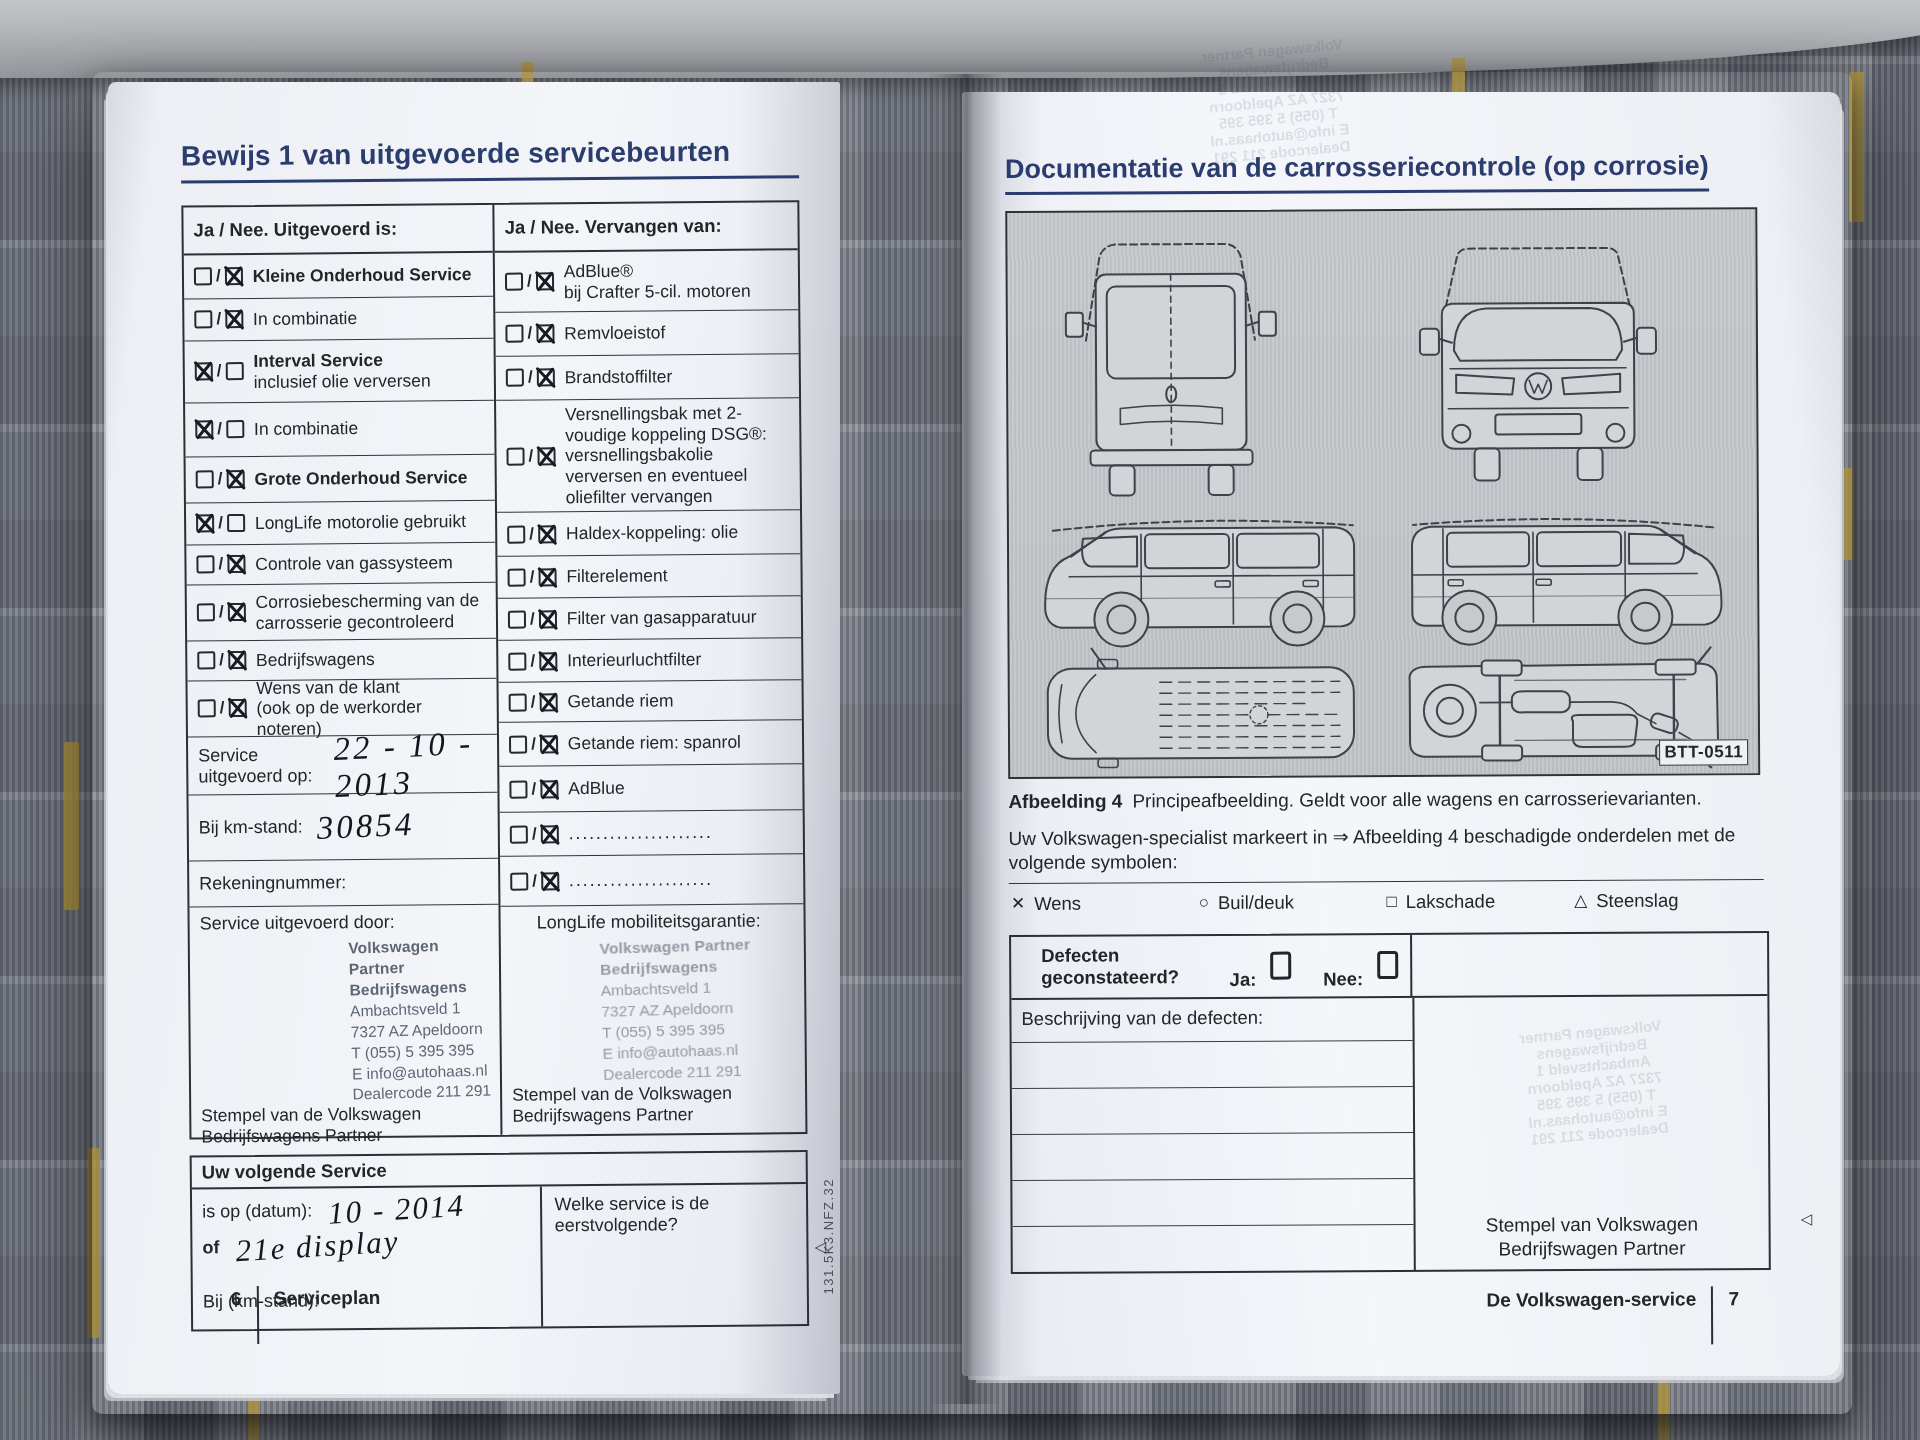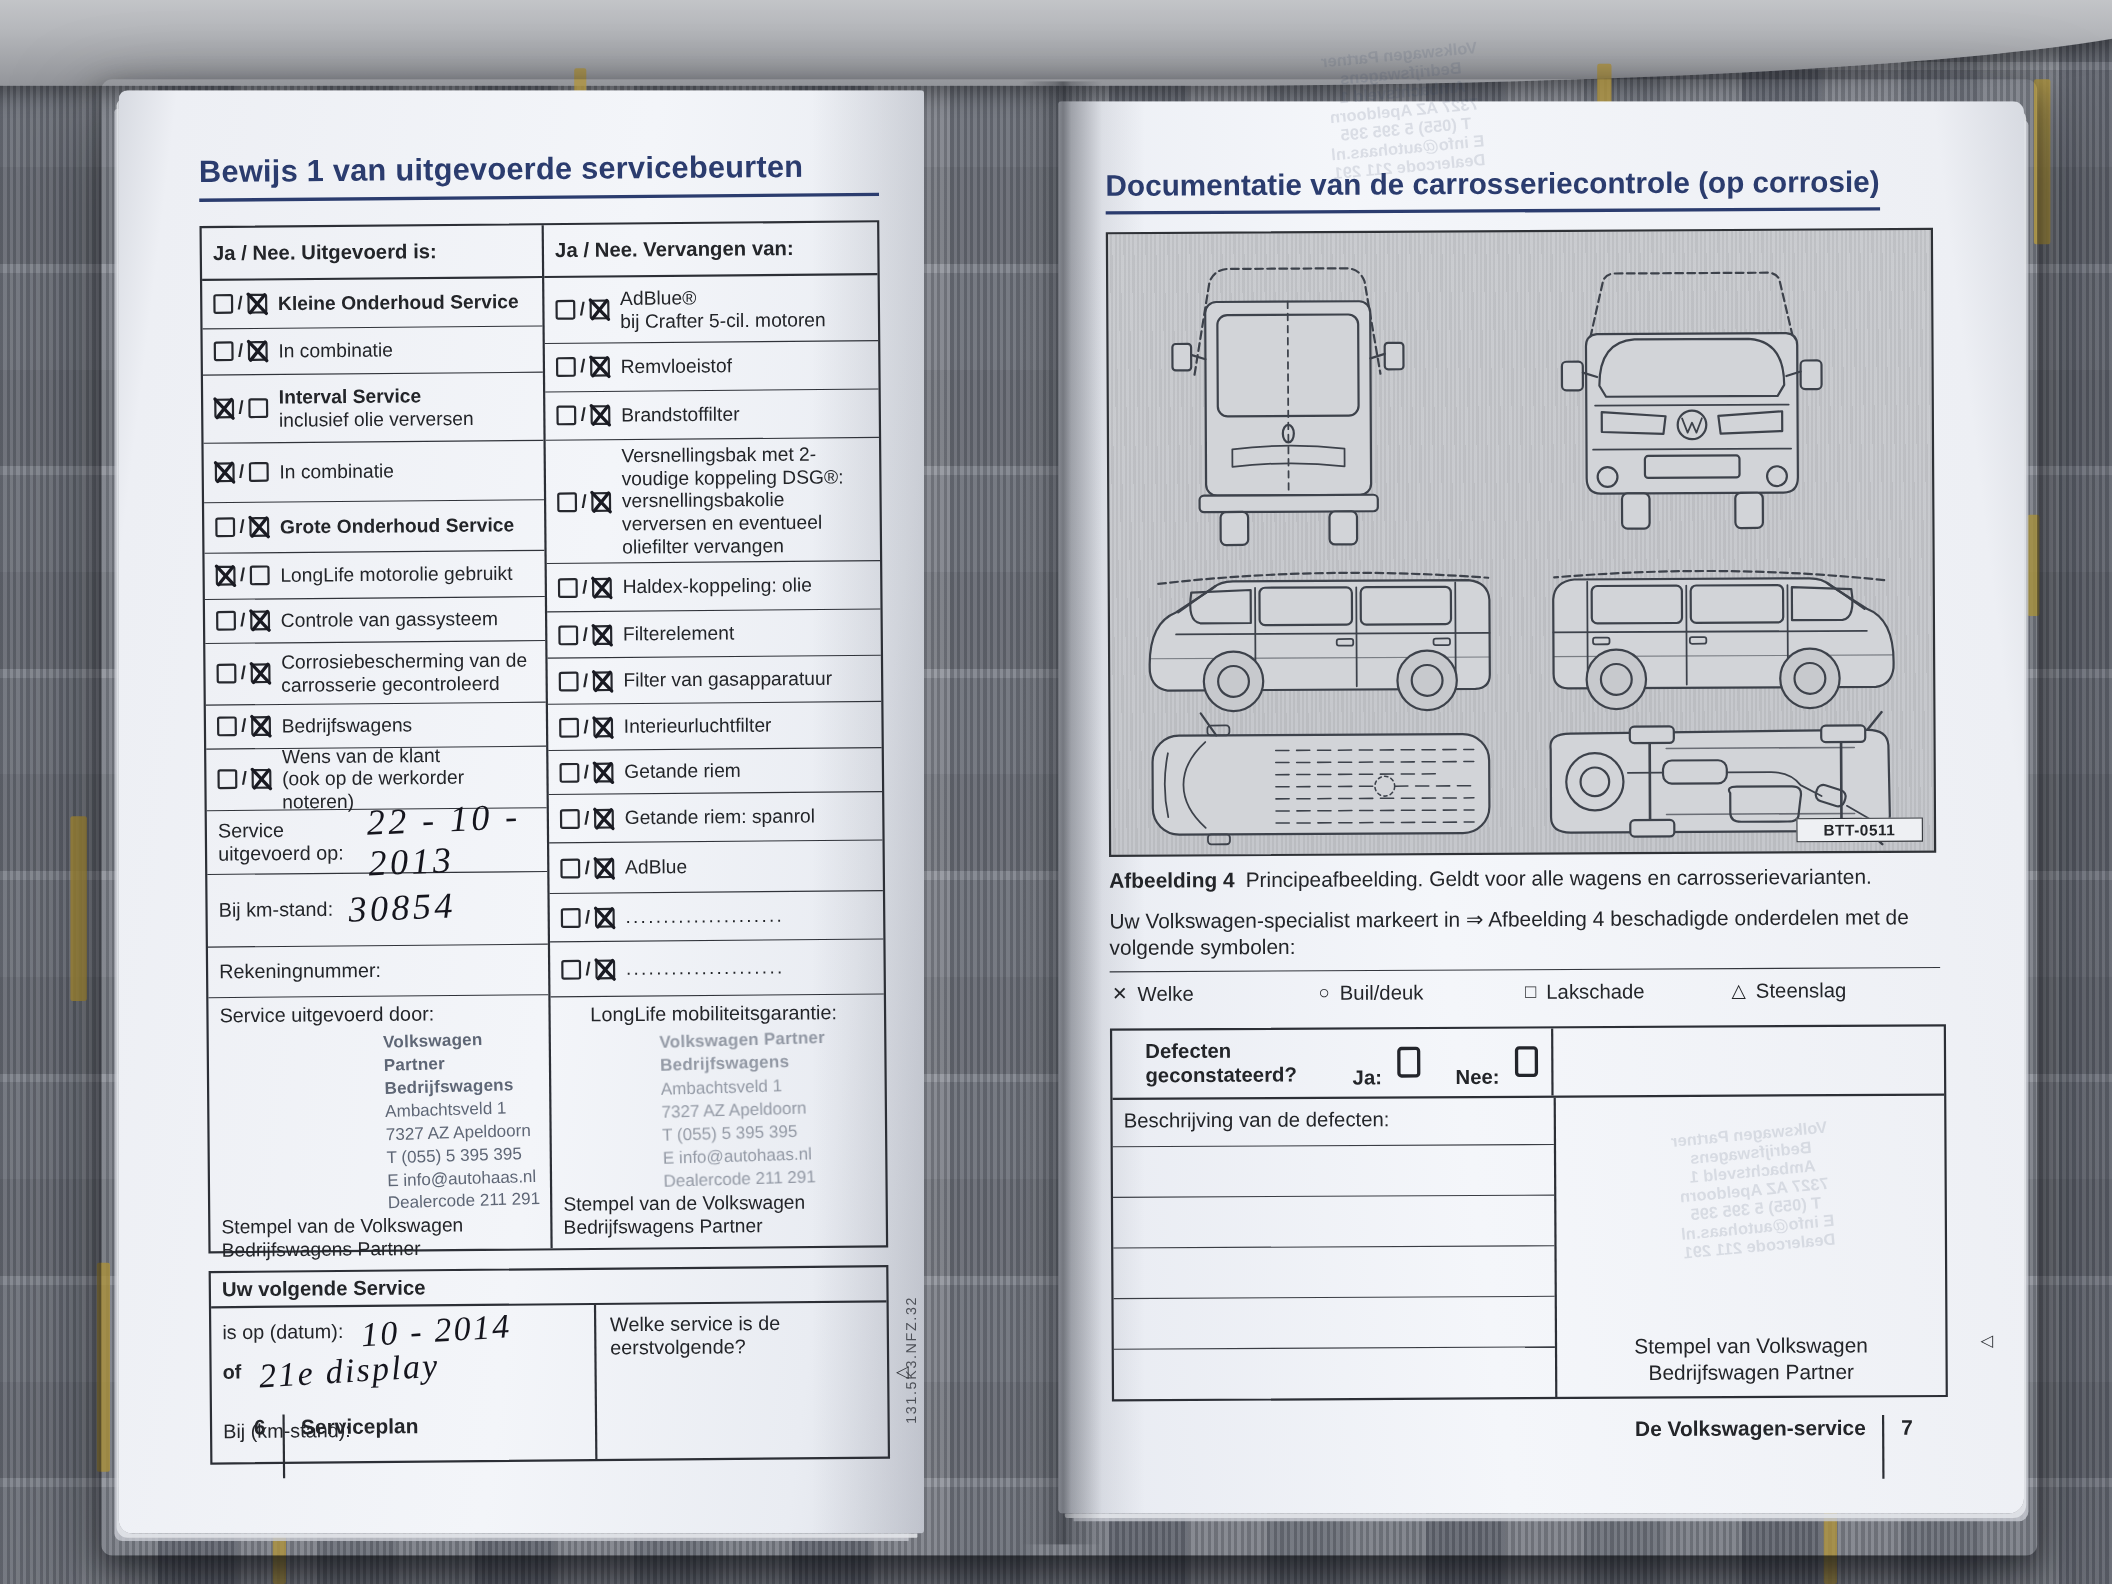--- a/index.html
+++ b/index.html
@@ -93,21 +93,21 @@
 
   
   .rp-title{font-size:27px;font-weight:bold;color:#2b3c6e;display:inline-block;
     padding-bottom:7px;border-bottom:3px solid #2b3c6e;margin-bottom:16px;}
   .figpanel{position:relative;width:752px;height:568px;border:2px solid #2f3237;box-sizing:border-box;
     background:
       repeating-linear-gradient(90deg, rgba(255,255,255,.05) 0 2px, rgba(0,0,0,.045) 2px 4px),
       linear-gradient(#c7c9cd,#c2c4c9);}
   .figpanel svg{position:absolute;inset:0;width:100%;height:100%;}
   .btt{position:absolute;right:10px;bottom:8px;background:#eef0f3;border:1.8px solid #2f3237;
-    font-size:14px;font-weight:bold;padding:2px 24px;letter-spacing:.5px;}
+    font-size:17px;font-weight:bold;padding:2px 4px;letter-spacing:.5px;}
   .caption{margin-top:12px;font-size:19px;}
   .caption b{margin-right:10px;}
   .intro{margin-top:14px;font-size:19px;line-height:1.25;width:755px;}
   .symbols{margin-top:8px;border-top:1.8px solid #33363d;padding:9px 2px 6px 2px;display:flex;width:755px;box-sizing:border-box;}
   .symitem{width:25%;font-size:18.5px;display:flex;align-items:center;gap:9px;}
   .symglyph{font-weight:bold;font-size:17px;}
   .defects{border:2.5px solid #2c2f36;width:760px;box-sizing:border-box;margin-top:14px;display:flex;flex-direction:column;}
   .df-head{display:flex;border-bottom:2px solid #2c2f36;min-height:56px;}
   .df-head-l{width:53%;border-right:2px solid #2c2f36;display:flex;align-items:center;gap:14px;padding:6px 12px 6px 30px;box-sizing:border-box;}
   .df-q{font-weight:bold;font-size:18.5px;margin-right:26px;}
@@ -570,21 +570,21 @@
 
       <div class="caption">
         <b>Afbeelding 4</b><span>Principeafbeelding. Geldt voor alle wagens en carrosserievarianten.</span>
       </div>
 
       <div class="intro">Uw Volkswagen-specialist markeert in ⇒ Afbeelding 4 beschadigde onderdelen met de volgende symbolen:</div>
 
       <div class="symbols" id="symbols">
           <span class="symitem">
             <span class="symglyph">✕</span>
-            <span>Welke</span>
+            <span>Wens</span>
           </span>
           <span class="symitem">
             <span class="symglyph">○</span>
             <span>Buil/deuk</span>
           </span>
           <span class="symitem">
             <span class="symglyph">□</span>
             <span>Lakschade</span>
           </span>
           <span class="symitem">

